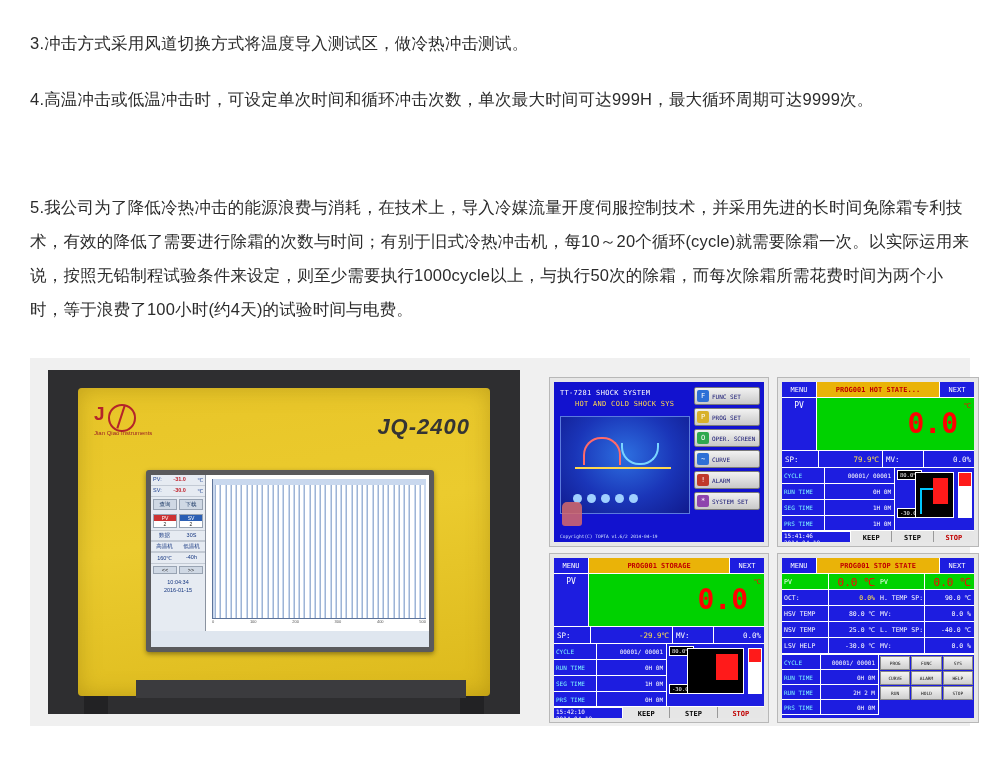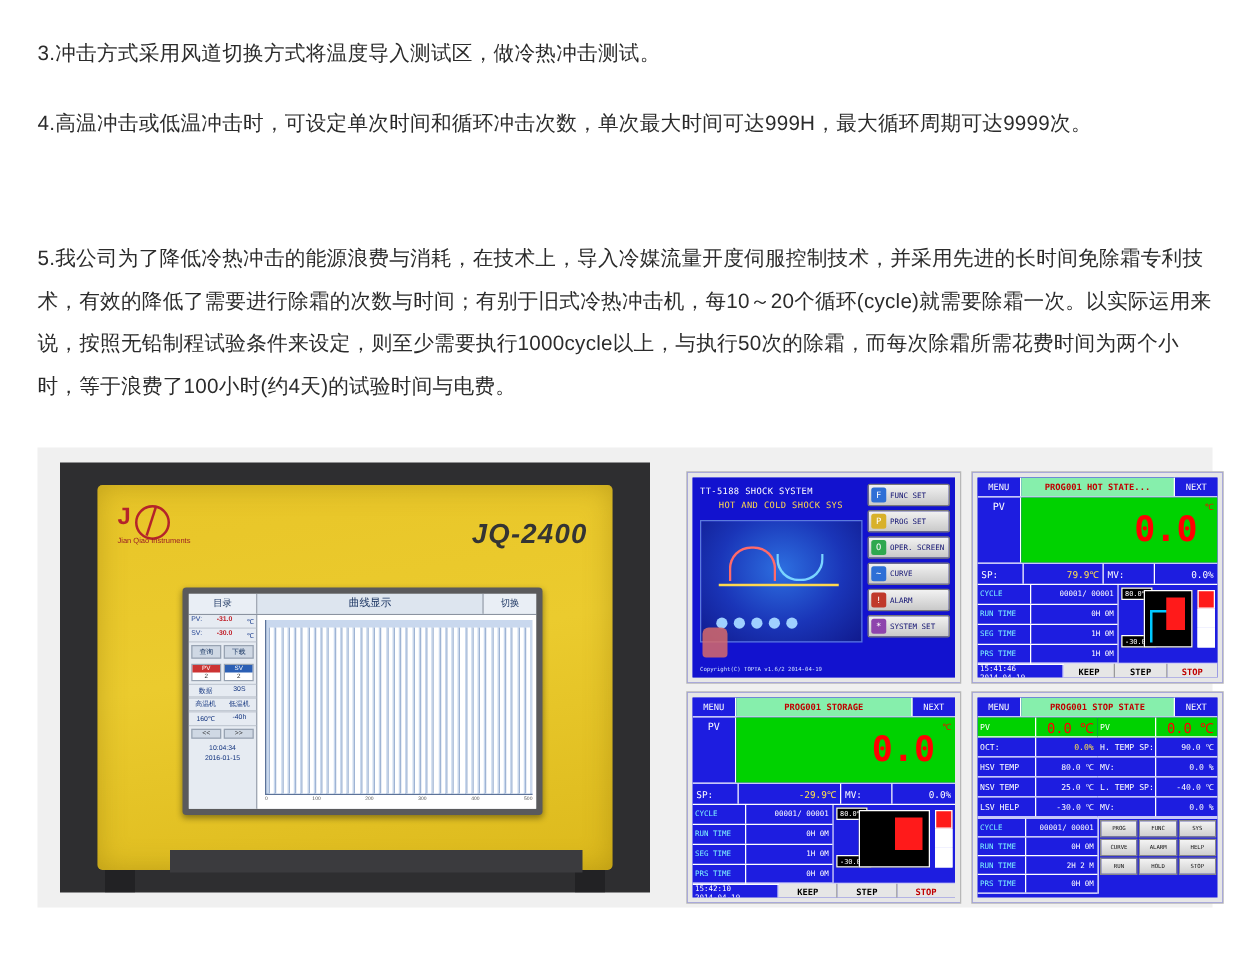--- a/index.html
+++ b/index.html
@@ -346,21 +346,21 @@
     display: flex;
     height: 15px;
     border-bottom: 1px solid #ffffff;
     background: #1d1de0;
   }
   .hd > div {
     display: flex; align-items: center; justify-content: center;
     font-size: 7px; color: #ffffff; border-right: 1px solid #ffffff;
   }
   .hd .h1 { width: 34px; }
-  .hd .h2 { flex: 1; background: #86efac; color: #c00000; font-weight: bold; }
+  .hd .h2 { flex: 1; background: #eab308; color: #c00000; font-weight: bold; }
   .hd .h3 { width: 34px; border-right: none; }
 
   .pvrow { display: flex; height: 52px; border-bottom: 1px solid #fff; }
   .pvrow .pvlab {
     width: 34px; display: flex; align-items: flex-start; justify-content: center;
     padding-top: 3px; font-size: 8px; color: #ffffff; border-right: 1px solid #fff;
   }
   .pvrow .pvval {
     flex: 1; background: #00d200; position: relative;
     display: flex; align-items: center; justify-content: flex-end;
@@ -469,25 +469,20 @@
       <div class="machine-body">
         <div class="brand-logo">
           <span class="mark">J</span>
           <span class="globe"></span>
           <span class="sub">Jian Qiao Instruments</span>
         </div>
         <div class="model-name">JQ-2400</div>
 
         <div class="hmi-outer">
           <div class="hmi-screen">
-            <div class="hmi-top">
-              <div class="t1">目录</div>
-              <div class="t2">曲线显示</div>
-              <div class="t3">切换</div>
-            </div>
             <div class="hmi-body">
               <div class="hmi-left">
                 <div class="row">
                   <span class="lbl">PV:</span>
                   <span class="val">-31.0</span>
                   <span class="lbl">℃</span>
                 </div>
                 <div class="row">
                   <span class="lbl">SV:</span>
                   <span class="val">-30.0</span>
@@ -585,21 +580,21 @@
             </div>
           </div>
         </div>
         <div class="machine-base"></div>
       </div>
     </div>
 
     <div class="panel p-tt5188">
       <div class="tt-inner">
         <div class="tt-title">
-          <div>TT-5188  SHOCK SYSTEM</div>
+          <div>TT-7281  SHOCK SYSTEM</div>
           <div class="l2">HOT AND COLD SHOCK SYS</div>
         </div>
         <div class="tt-artwork">
           <div class="wave"></div>
           <div class="dots">
               <i></i>
               <i></i>
               <i></i>
               <i></i>
               <i></i>

